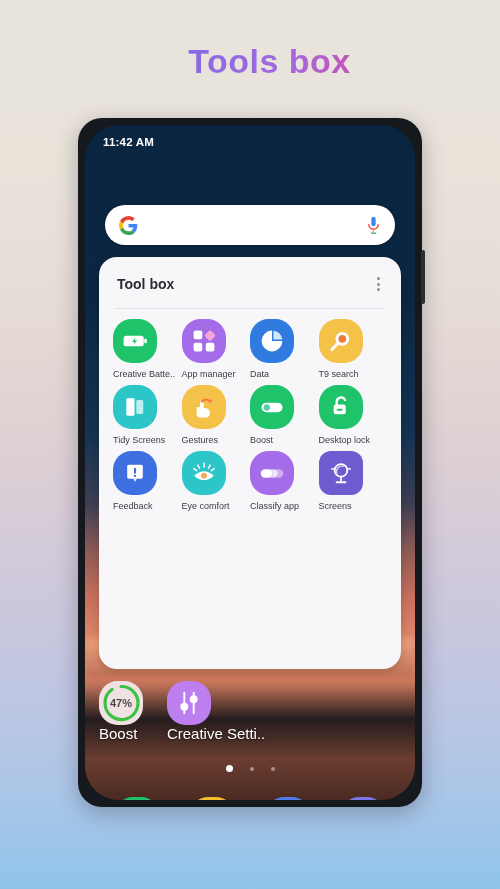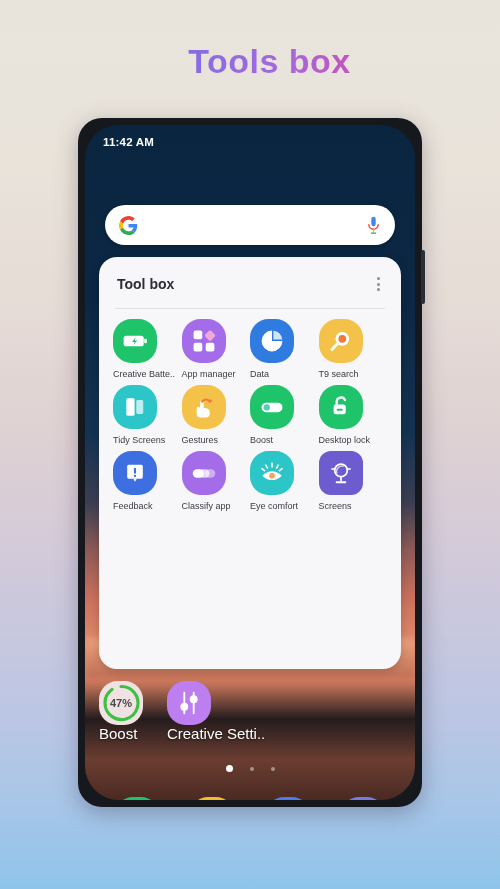--- a/index.html
+++ b/index.html
@@ -263,39 +263,39 @@
               <rect x="6" y="5.5" width="18" height="16" rx="1.8" fill="#fff"></rect>
               <path d="M13 21.5h4l-2 3.5z" fill="#fff"></path>
               <rect x="13.8" y="9" width="2.4" height="7" rx="1.2" fill="#3d6fe0"></rect>
               <circle cx="15" cy="18.3" r="1.4" fill="#3d6fe0"></circle>
             </svg>
           </div>
           <span class="lbl">Feedback</span>
         </div>
 
         <div class="cell">
+          <div class="icon" style="background:#2cc5c8">
+            <svg width="28" height="28" viewBox="0 0 32 32">
+              <path d="M16 14c6.5 0 11 5 11 5s-4.5 5-11 5S5 19 5 19s4.5-5 11-5z" fill="#fff"></path>
+              <circle cx="16" cy="19" r="3.3" fill="#f5a65b"></circle>
+              <path d="M16 5v4M9 7l1.8 3.4M23 7l-1.8 3.4M4.5 11l3 2.2M27.5 11l-3 2.2" stroke="#fff" stroke-width="1.8" stroke-linecap="round"></path>
+            </svg>
+          </div>
+          <span class="lbl">Eye comfort</span>
+        </div>
+
+        <div class="cell">
           <div class="icon" style="background:#a46ce8">
             <svg width="30" height="30" viewBox="0 0 32 32">
               <rect x="17" y="12" width="11" height="9" rx="4.5" fill="#ffffff" opacity=".45"></rect>
               <rect x="11" y="12" width="11" height="9" rx="4.5" fill="#ffffff" opacity=".7"></rect>
               <rect x="4" y="12" width="12" height="9" rx="4.5" fill="#fff"></rect>
             </svg>
           </div>
           <span class="lbl">Classify app</span>
-        </div>
-
-        <div class="cell">
-          <div class="icon" style="background:#2cc5c8">
-            <svg width="28" height="28" viewBox="0 0 32 32">
-              <path d="M16 14c6.5 0 11 5 11 5s-4.5 5-11 5S5 19 5 19s4.5-5 11-5z" fill="#fff"></path>
-              <circle cx="16" cy="19" r="3.3" fill="#f5a65b"></circle>
-              <path d="M16 5v4M9 7l1.8 3.4M23 7l-1.8 3.4M4.5 11l3 2.2M27.5 11l-3 2.2" stroke="#fff" stroke-width="1.8" stroke-linecap="round"></path>
-            </svg>
-          </div>
-          <span class="lbl">Eye comfort</span>
         </div>
 
         <div class="cell">
           <div class="icon sq" style="background:#6d5bd0">
             <svg width="28" height="28" viewBox="0 0 32 32">
               <circle cx="16" cy="13" r="7.2" fill="none" stroke="#fff" stroke-width="2"></circle>
               <path d="M11.5 16.5A6 6 0 0 1 19 8.5" stroke="#fff" stroke-width="1.6" fill="none" opacity=".75"></path>
               <path d="M16 20.5v5" stroke="#fff" stroke-width="2"></path>
               <path d="M11 26.5h10" stroke="#fff" stroke-width="2.2" stroke-linecap="round"></path>
               <path d="M5.5 11.5h3.5M23 11.5h3.5" stroke="#fff" stroke-width="1.8" stroke-linecap="round"></path>

